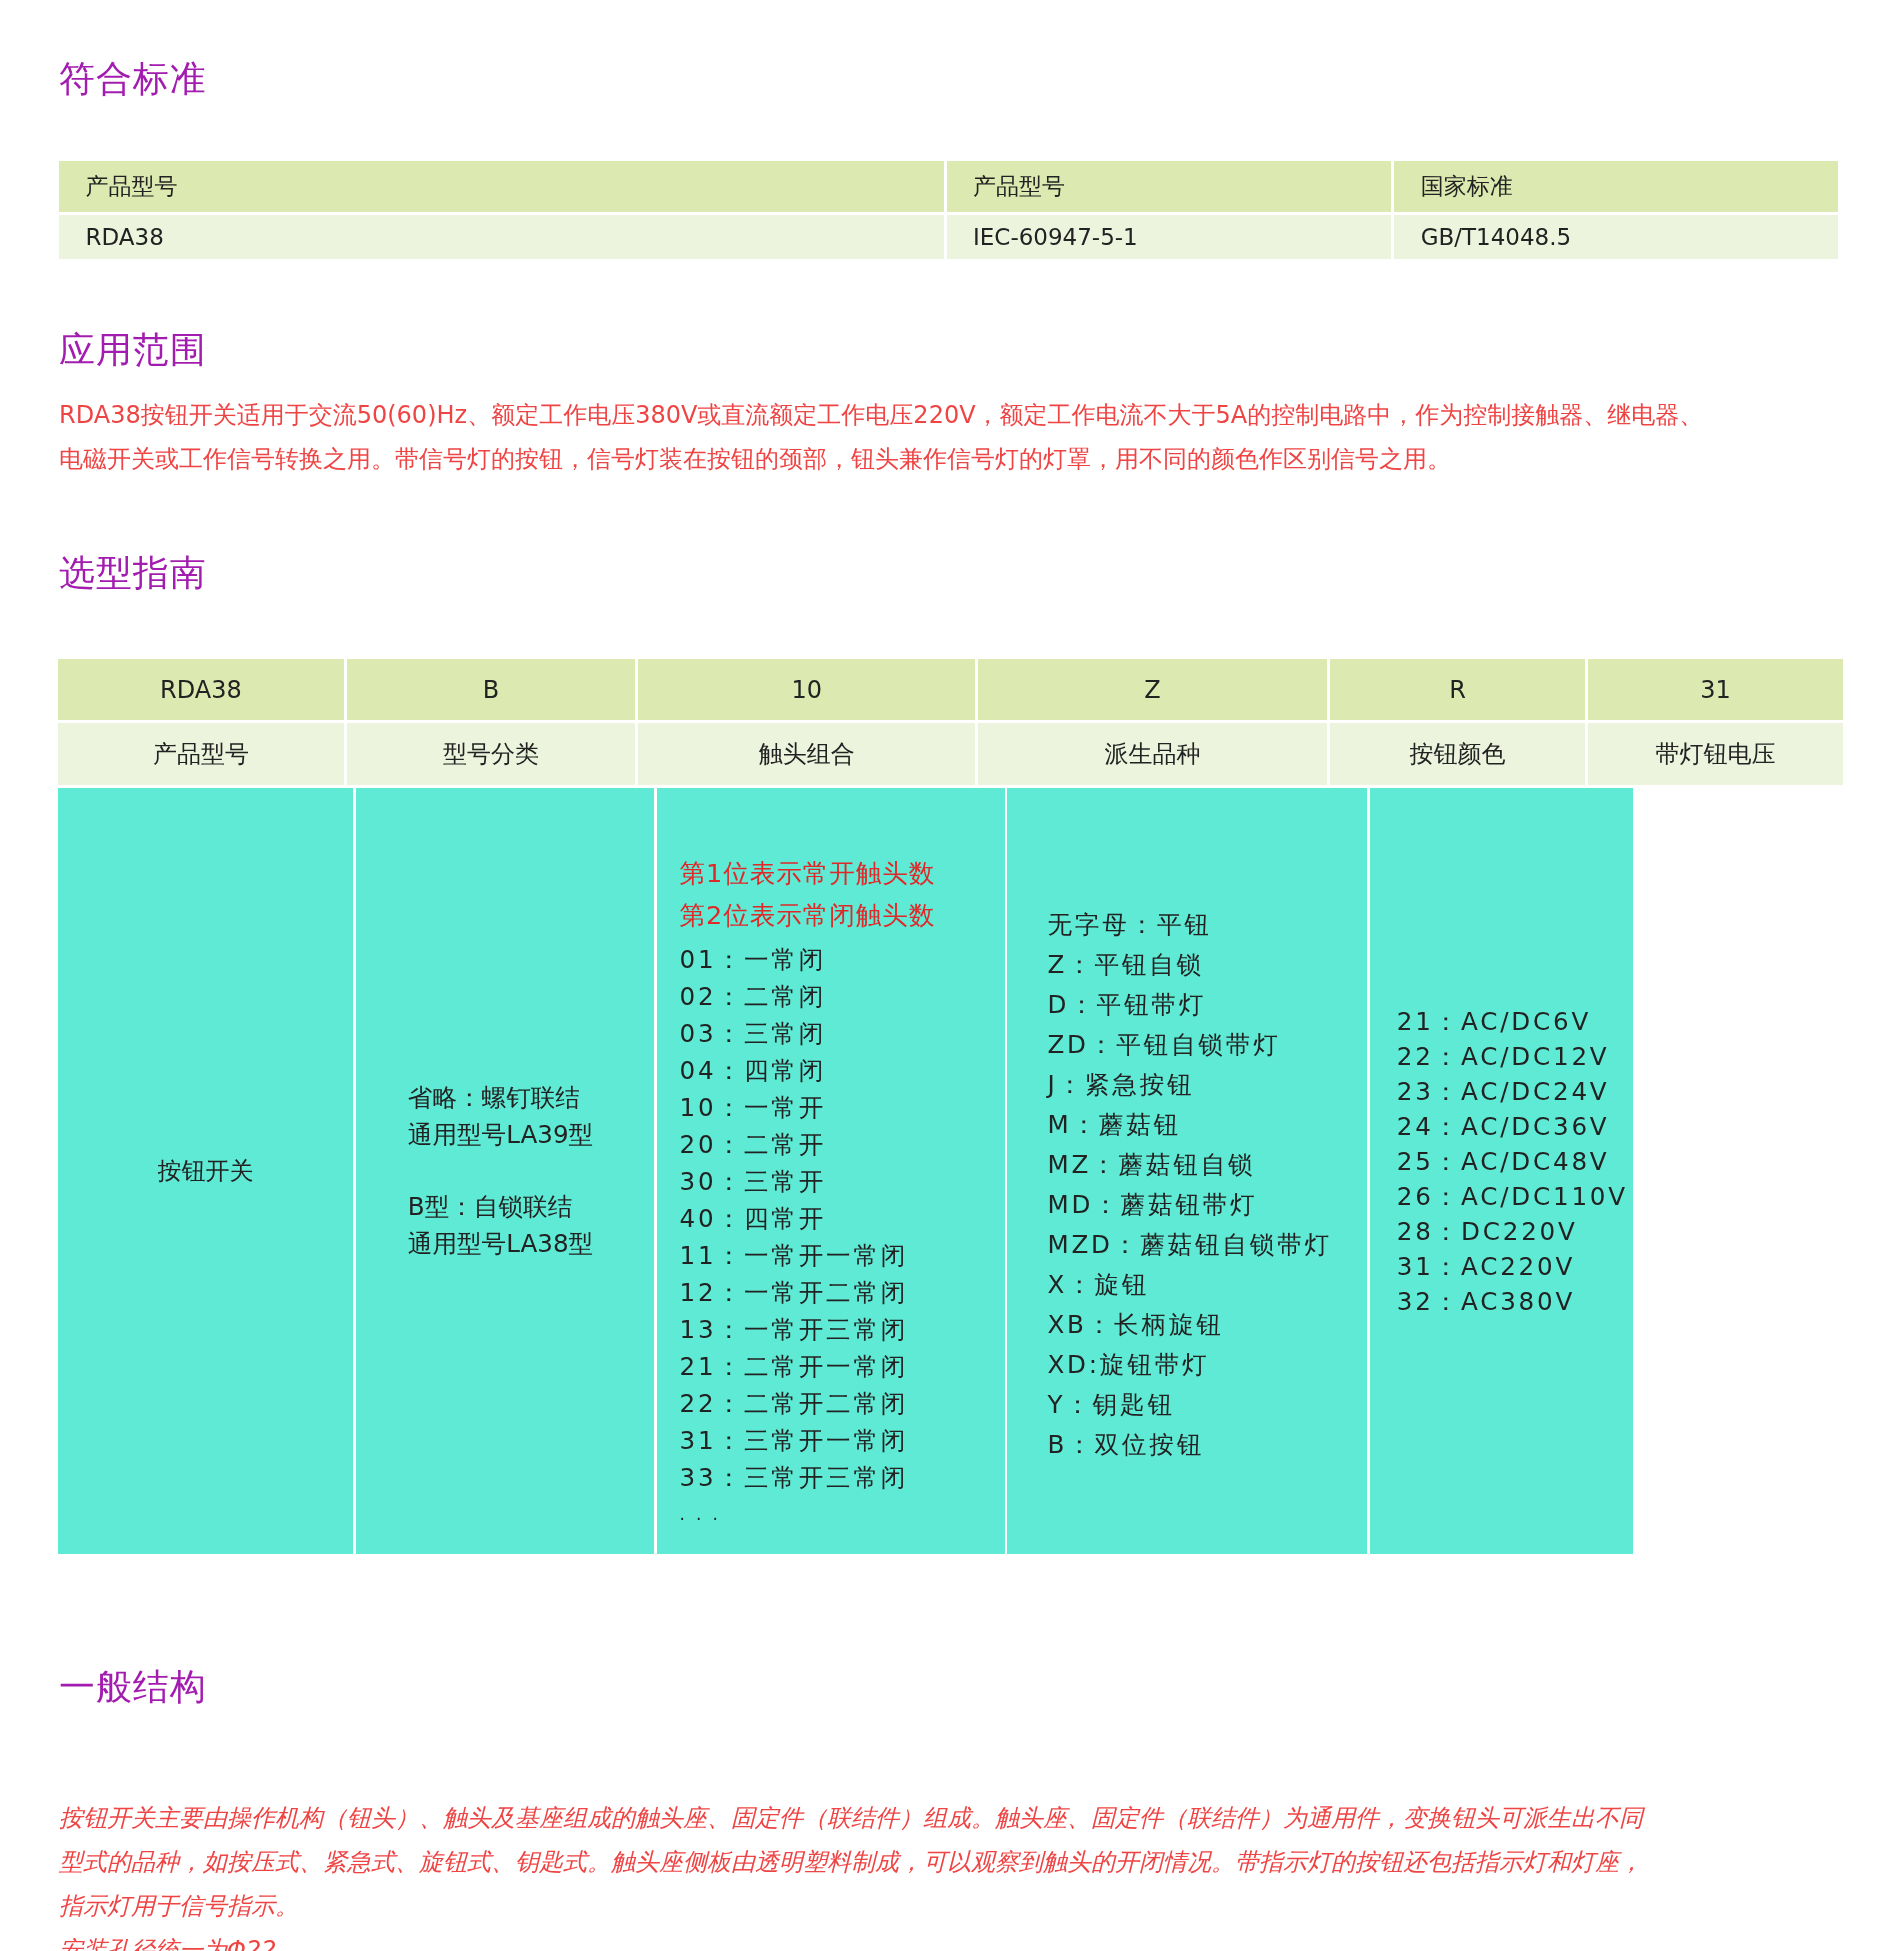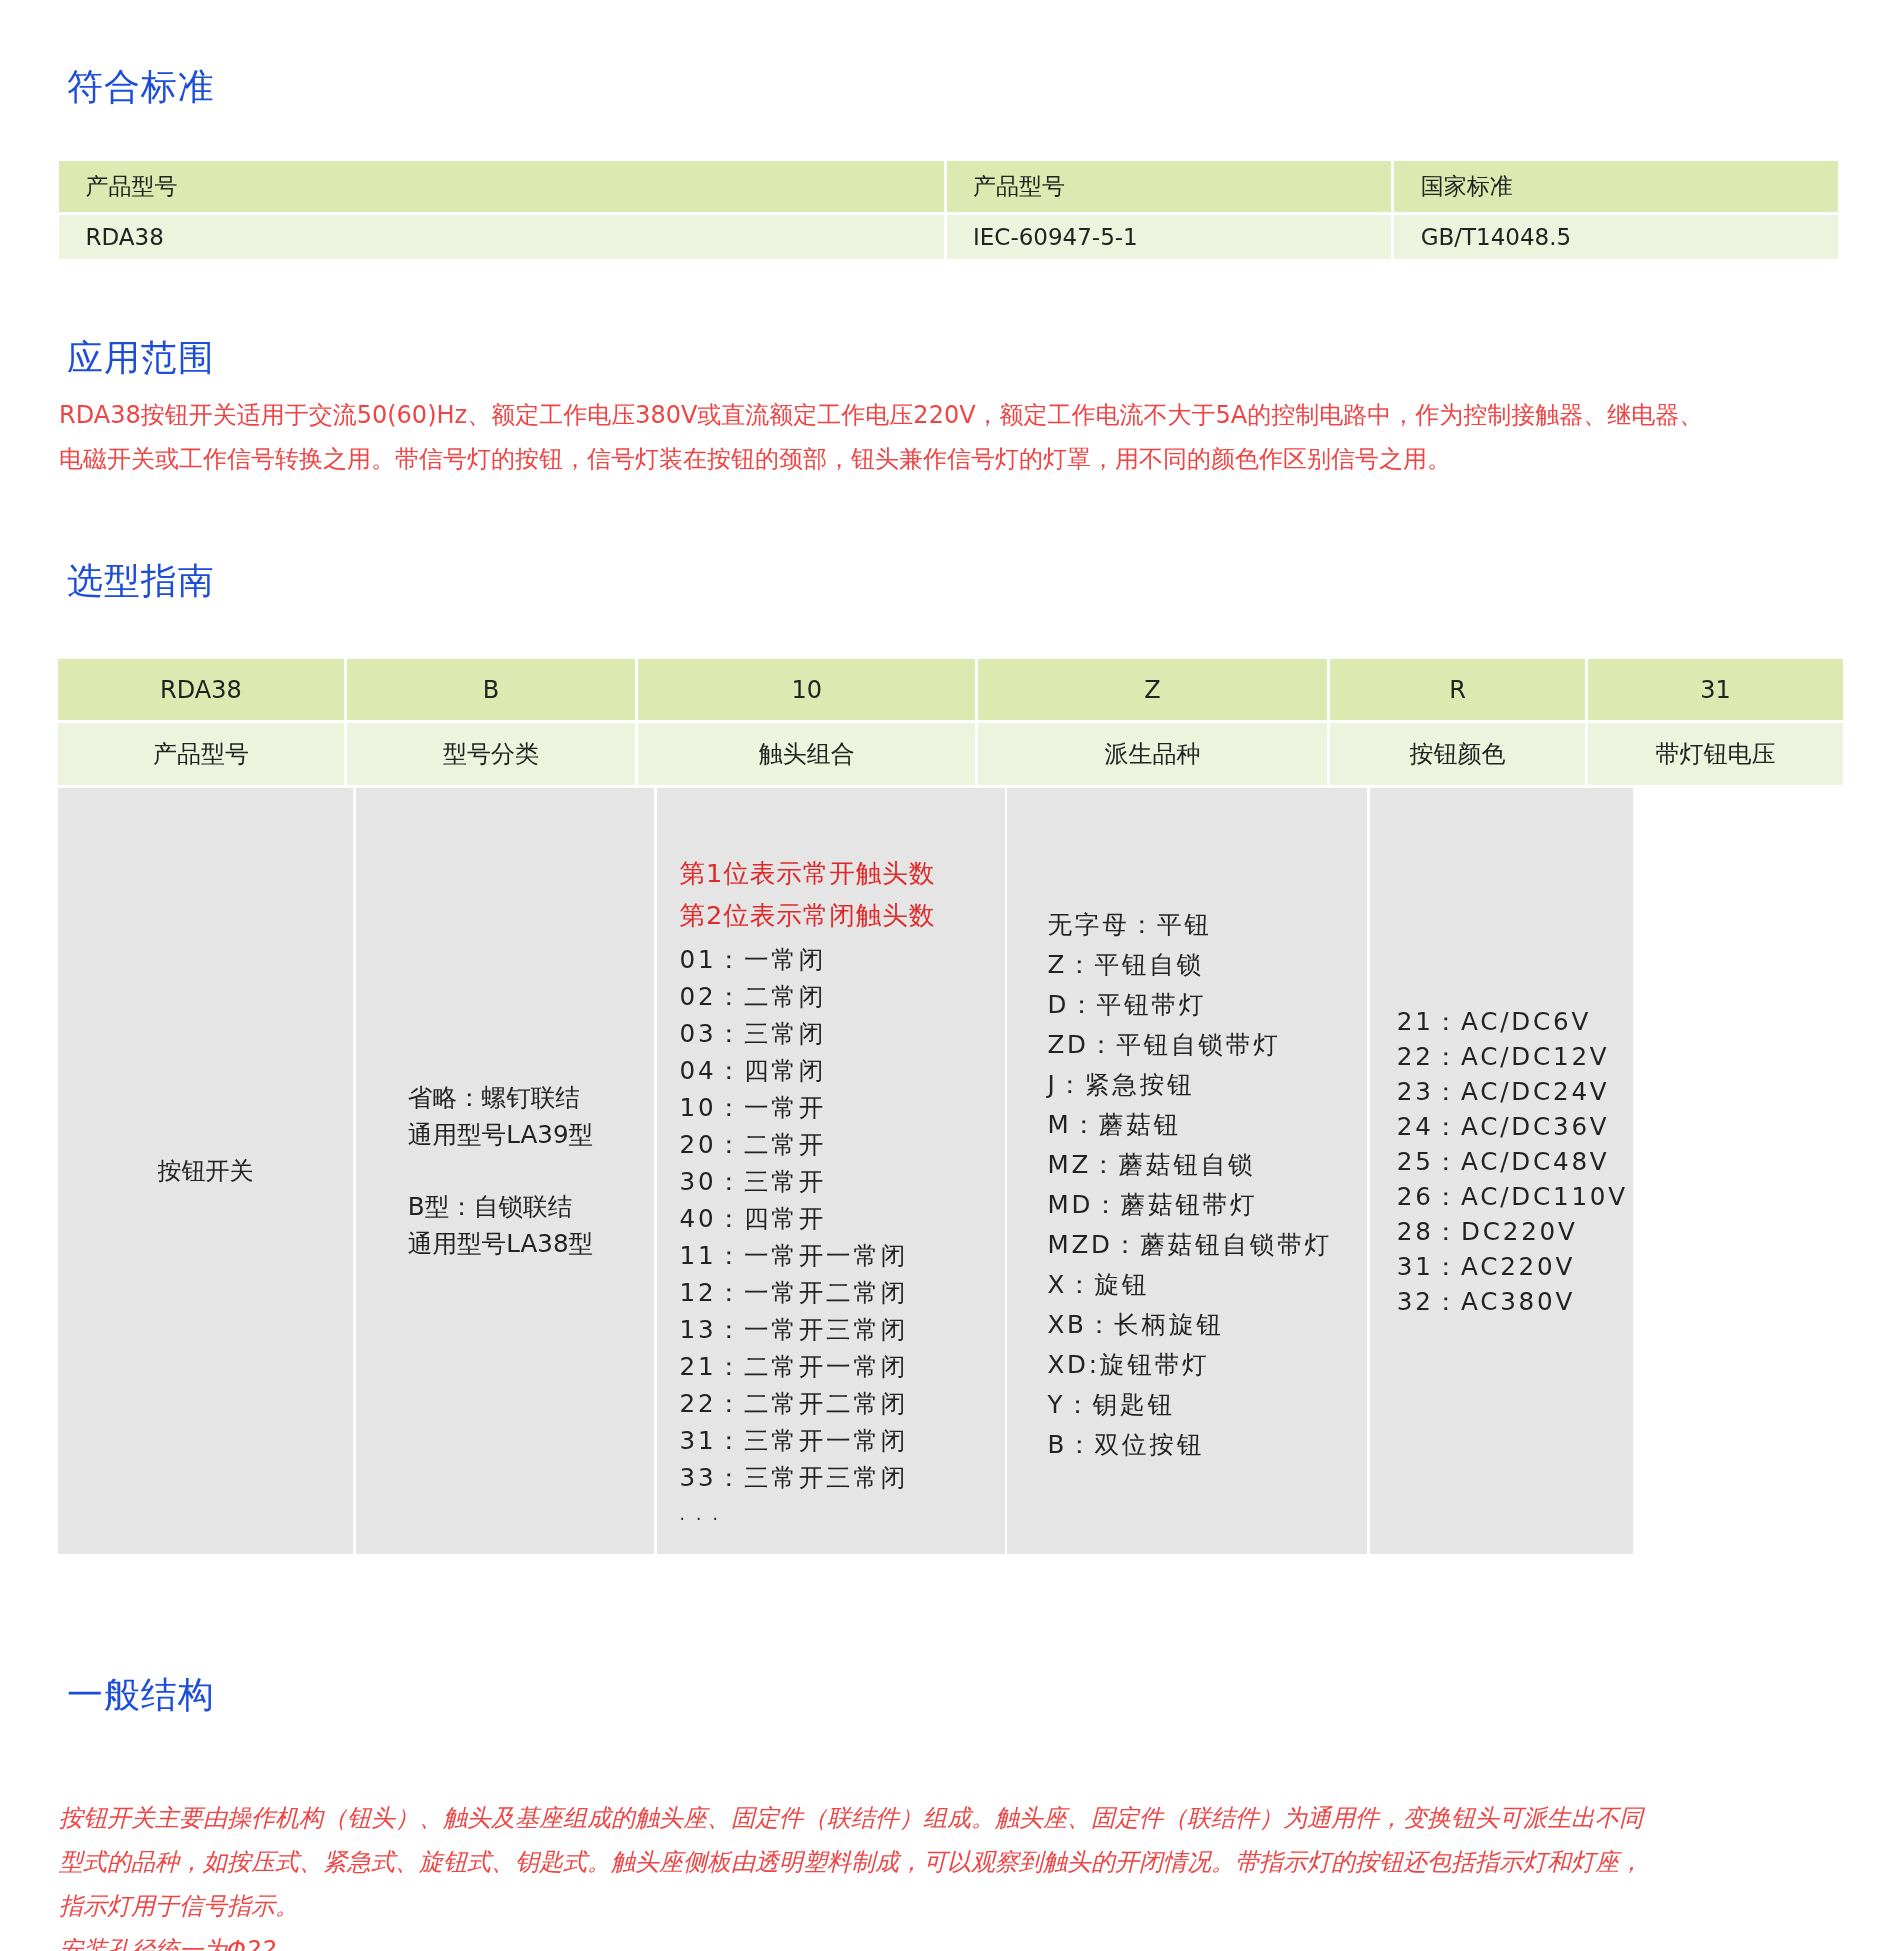--- a/index.html
+++ b/index.html
@@ -1,36 +1,36 @@
 <!DOCTYPE html>
 <html style="font-size:15px"><head>
 <meta charset="utf-8">
 <style>
   html, body { margin:0; padding:0; background:#ffffff; }
   body { width:1893px; height:1951px; position:relative; overflow:hidden;
          font-family:"DejaVu Sans", "Liberation Sans", sans-serif; color:#222; }
-  .section-title { position:absolute; left:59px; font-size:36px; color:#1d4ed8; margin:8px; font-weight:normal; letter-spacing:0.9px; }
+  .section-title { position:absolute; left:59px; font-size:36px; color:#a21caf; margin:0; font-weight:normal; letter-spacing:0.9px; }
   .para { position:absolute; left:59px; width:1789px; font-size:24px; line-height:44px; color:#ef4444; margin:0; }
   .para p { margin:0; }
 
   
   .std-table { position:absolute; left:59px; top:161px; width:1779px; border-collapse:separate; border-spacing:2.8px 0; }
   .std-row { display:flex; }
   .std-cell { box-sizing:border-box; padding-left:26.5px; font-size:23px; display:flex; align-items:center; }
   .std-head { background:#dce9b0; height:51px; }
   .std-body { background:#edf4dd; height:44px; margin-top:2.8px; }
   .c1 { width:885px; } .c2 { width:445px; margin-left:2.8px; } .c3 { width:444px; margin-left:2.8px; }
 
   
   .sel { position:absolute; left:58px; top:659px; width:1785px; }
   .sel-row { display:flex; }
   .sel-cell { box-sizing:border-box; display:flex; align-items:center; justify-content:center; font-size:24px; }
   .sel-h1 .sel-cell { background:#dce9b0; height:61px; }
   .sel-h2 .sel-cell { background:#edf4dd; height:62px; margin-top:2.8px; }
-  .sel-body .sel-cell { background:#e5e5e5; height:766px; margin-top:2.8px; }
+  .sel-body .sel-cell { background:#5eead4; height:766px; margin-top:2.8px; }
   .w1{width:295px;} .w2{width:298px;margin-left:2.8px;} .w3{width:348px;margin-left:2.8px;}
   .w4{width:360px;margin-left:2.8px;} .w5{width:264px;margin-left:2.8px;} .w6{width:263px;margin-left:2.8px;}
   .sel-list { list-style:none; margin:0; padding:0; font-size:24.6px; letter-spacing:2.8px; }
   .sel-list li { white-space:nowrap; }
   .col3-wrap { align-items:flex-start; justify-content:flex-start; padding-left:23px; padding-top:64px; }
   .col3-red { color:#e02828; font-size:25.6px; line-height:42px; letter-spacing:0.9px; }
   .col3-list li { line-height:37px; }
   .col4-wrap { justify-content:flex-start; padding-left:40px; align-items:flex-start; padding-top:117px; }
   .col4-list li { line-height:40px; }
   .col5-wrap { justify-content:flex-start; padding-left:94px; align-items:flex-start; padding-top:248px; }

